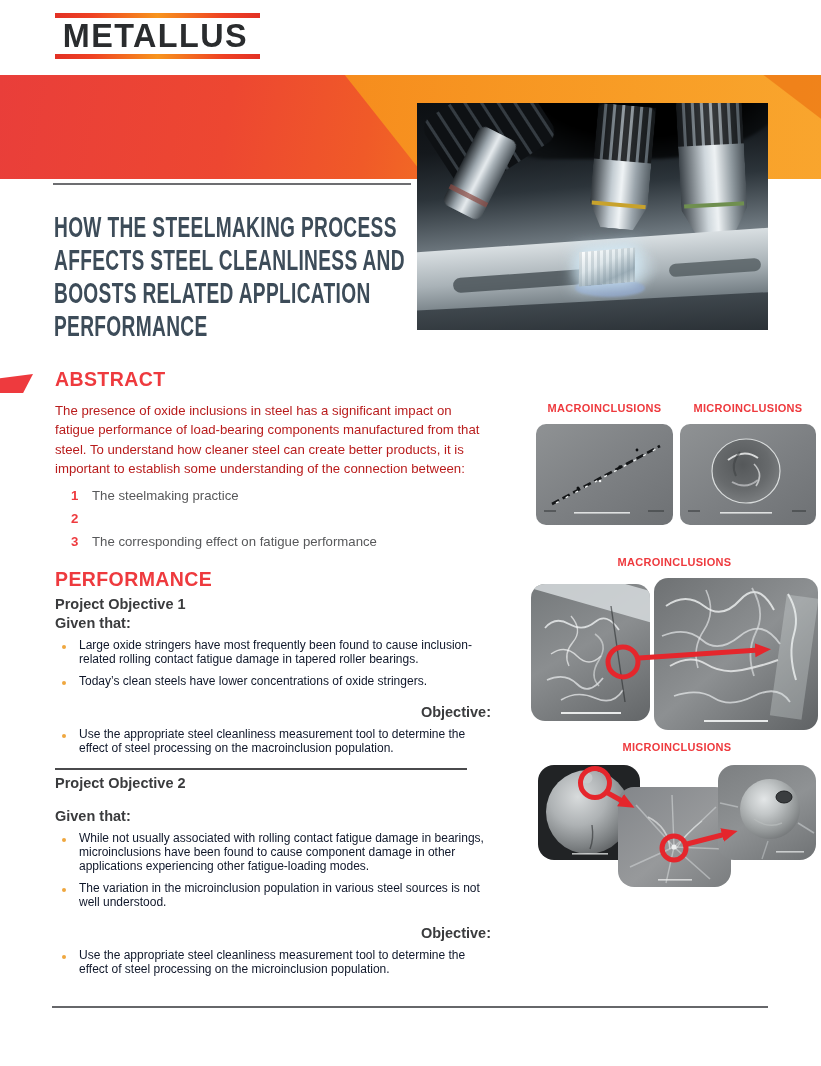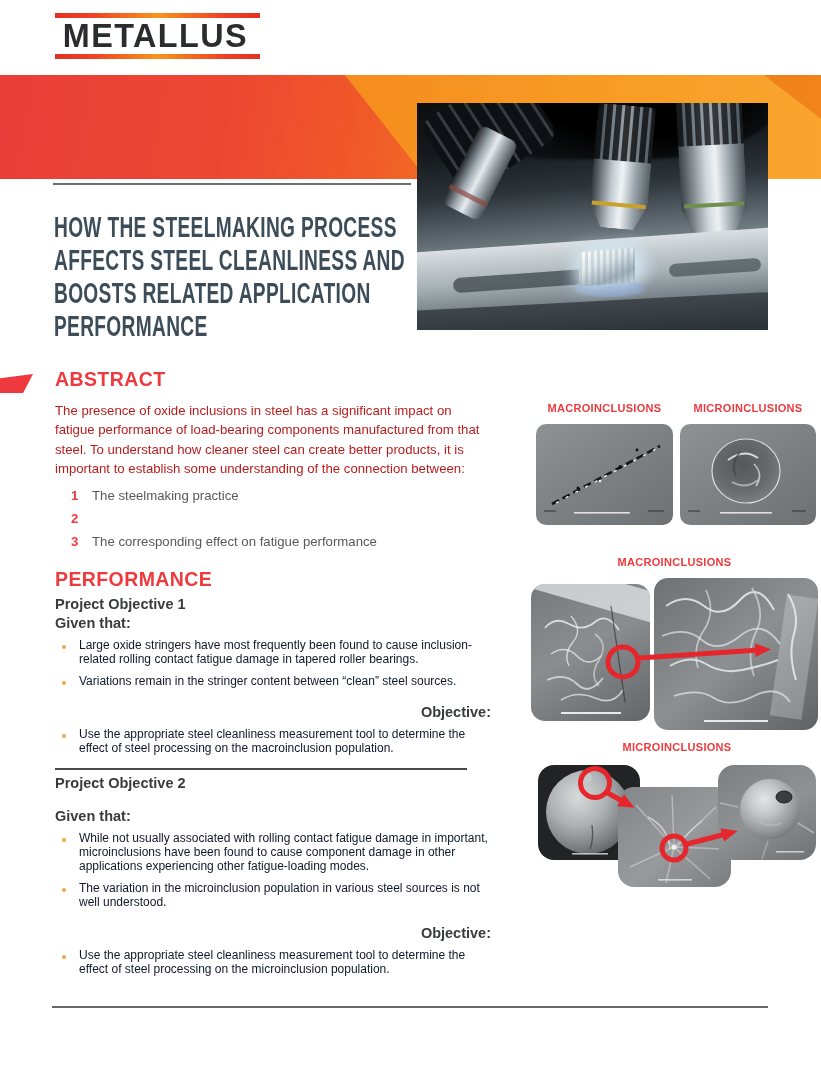--- a/index.html
+++ b/index.html
@@ -163,33 +163,33 @@
         <span>The corresponding effect on fatigue performance</span>
       </li>
     </ol>
 
     <h2 class="h-red obj">PERFORMANCE</h2>
 
     <h3 class="h-proj">Project Objective 1</h3>
     <h4 class="h-sub">Given that:</h4>
     <ul class="bullets">
       <li>Large oxide stringers have most frequently been found to cause inclusion-related rolling contact fatigue damage in tapered roller bearings.</li>
-      <li>Variations remain in the stringer content between “clean” steel sources.</li>
+      <li>Today’s clean steels have lower concentrations of oxide stringers.</li>
     </ul>
     <h4 class="h-sub objlbl">Objective:</h4>
     <ul class="bullets">
       <li>Use the appropriate steel cleanliness measurement tool to determine the effect of steel processing on the macroinclusion population.</li>
     </ul>
 
     <hr class="divider">
 
     <h3 class="h-proj">Project Objective 2</h3>
     <h4 class="h-sub spaced">Given that:</h4>
     <ul class="bullets">
-      <li>While not usually associated with rolling contact fatigue damage in important, microinclusions have been found to cause component damage in other applications experiencing other fatigue-loading modes.</li>
+      <li>While not usually associated with rolling contact fatigue damage in bearings, microinclusions have been found to cause component damage in other applications experiencing other fatigue-loading modes.</li>
       <li>The variation in the microinclusion population in various steel sources is not well understood.</li>
     </ul>
     <h4 class="h-sub objlbl">Objective:</h4>
     <ul class="bullets">
       <li>Use the appropriate steel cleanliness measurement tool to determine the effect of steel processing on the microinclusion population.</li>
     </ul>
   </div>
 
   <div class="group g1">
     <div class="figlabel lab-l">MACROINCLUSIONS</div>

